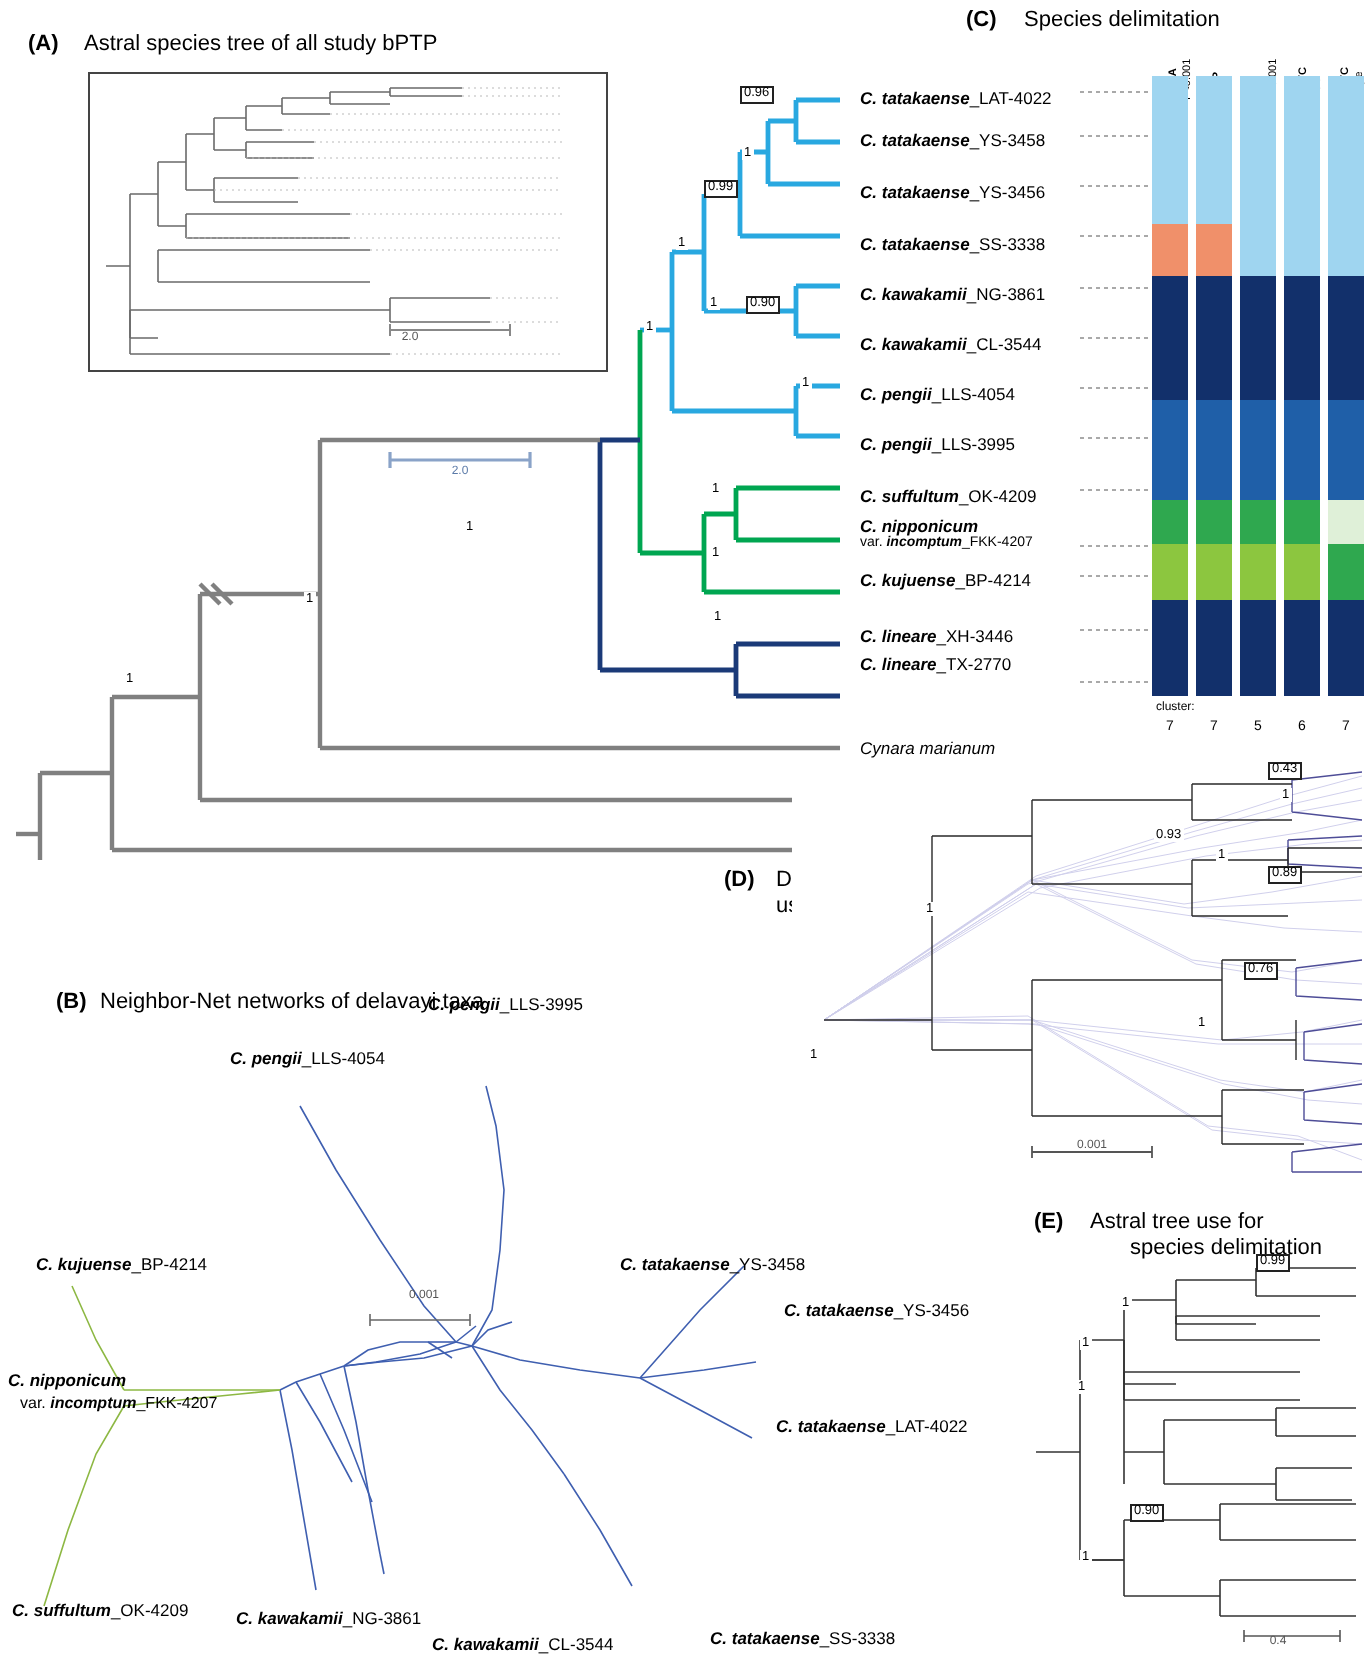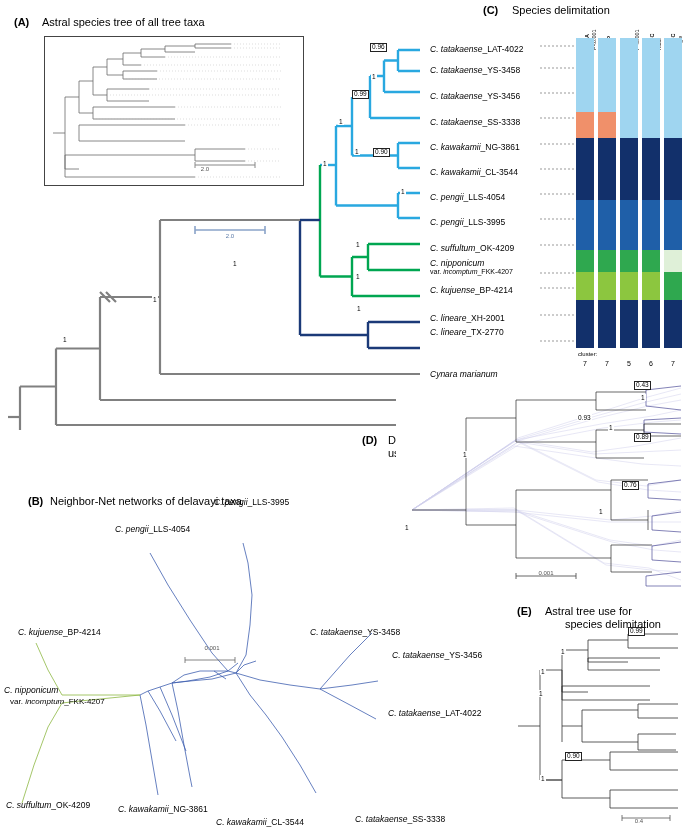--- a/index.html
+++ b/index.html
@@ -2,34 +2,34 @@
 <html><head>
 <meta charset="utf-8">
 <style>
   html,body{margin:0;padding:0;background:#ffffff;}
   body{width:685px;height:830px;position:relative;font-family:"Liberation Sans",sans-serif;color:#000;}
   .abs{position:absolute;}
   .panel-label{font-size:11px;font-weight:bold;}
   .panel-title{font-size:11px;}
   .tiny{font-size:6px;}
   .taxon{font-size:8.5px;white-space:nowrap;}
-  .taxon i{font-style:italic;font-weight:normal;}
+  .taxon i{font-style:italic;font-weight:bold;}
   .taxon .code{font-style:normal;font-weight:normal;}
   .outgroup{font-size:8.5px;font-style:italic;white-space:nowrap;}
   .sup{font-size:6.5px;background:#fff;padding:0 1px;}
   .supbox{font-size:6.5px;border:1px solid #222;background:#fff;padding:0 1px;line-height:1.05;}
   .hdr{font-size:5.5px;white-space:nowrap;transform:rotate(-90deg);transform-origin:left top;}
   .scalebar{font-size:6px;text-align:center;color:#555;}
   svg{display:block;}
 </style>
 </head>
 <body>
 
 <div class="abs panel-label" style="left:14px;top:16px;">(A)</div>
-<div class="abs panel-title" style="left:42px;top:16px;">Astral species tree of all tree taxa</div>
+<div class="abs panel-title" style="left:42px;top:16px;">Astral species tree of all study bPTP</div>
 
 <div class="abs" style="left:44px;top:36px;width:258px;height:148px;border:1px solid #444;">
   <svg width="256" height="146" viewBox="0 0 256 146">
     <g stroke="#6a6a6a" stroke-width="0.8" fill="none">
       <path d="M8,96 L20,96 M20,60 L20,132 M20,60 L34,60 M20,132 L34,132"></path>
       <path d="M34,44 L34,76 M34,44 L48,44 M34,76 L48,76"></path>
       <path d="M48,30 L48,58 M48,30 L62,30 M48,58 L62,58"></path>
       <path d="M62,22 L62,38 M62,22 L78,22 M62,38 L78,38"></path>
       <path d="M78,16 L78,28 M78,16 L96,16 M78,28 L96,28"></path>
       <path d="M96,12 L96,20 M96,12 L120,12 M96,20 L120,20"></path>
@@ -122,21 +122,21 @@
 <div class="abs taxon" style="left:430px;top:91px;"><i>C. tatakaense</i><span class="code">_YS-3456</span></div>
 <div class="abs taxon" style="left:430px;top:117px;"><i>C. tatakaense</i><span class="code">_SS-3338</span></div>
 <div class="abs taxon" style="left:430px;top:142px;"><i>C. kawakamii</i><span class="code">_NG-3861</span></div>
 <div class="abs taxon" style="left:430px;top:167px;"><i>C. kawakamii</i><span class="code">_CL-3544</span></div>
 <div class="abs taxon" style="left:430px;top:192px;"><i>C. pengii</i><span class="code">_LLS-4054</span></div>
 <div class="abs taxon" style="left:430px;top:217px;"><i>C. pengii</i><span class="code">_LLS-3995</span></div>
 <div class="abs taxon" style="left:430px;top:243px;"><i>C. suffultum</i><span class="code">_OK-4209</span></div>
 <div class="abs taxon" style="left:430px;top:258px;"><i>C. nipponicum</i></div>
 <div class="abs taxon" style="left:430px;top:268px;font-size:7px;"><span style="font-style:normal;">var. </span><i></i><i style="font-style:italic;">incomptum</i><span class="code">_FKK-4207</span></div>
 <div class="abs taxon" style="left:430px;top:285px;"><i>C. kujuense</i><span class="code">_BP-4214</span></div>
-<div class="abs taxon" style="left:430px;top:313px;"><i>C. lineare</i><span class="code">_XH-2001</span></div>
+<div class="abs taxon" style="left:430px;top:313px;"><i>C. lineare</i><span class="code">_XH-3446</span></div>
 <div class="abs taxon" style="left:430px;top:327px;"><i>C. lineare</i><span class="code">_TX-2770</span></div>
 
 <div class="abs outgroup" style="left:430px;top:369px;">Cynara marianum</div>
 <div class="abs outgroup" style="left:430px;top:395px;">Cynara cardunculus</div>
 <div class="abs outgroup" style="left:430px;top:420px;">Gerbera delavayi</div>
 <div class="abs outgroup" style="left:430px;top:443px;">Nastanthus ventosus</div>
 
 <div class="abs panel-label" style="left:483px;top:4px;">(C)</div>
 <div class="abs panel-title" style="left:512px;top:4px;">Species delimitation</div>
 

